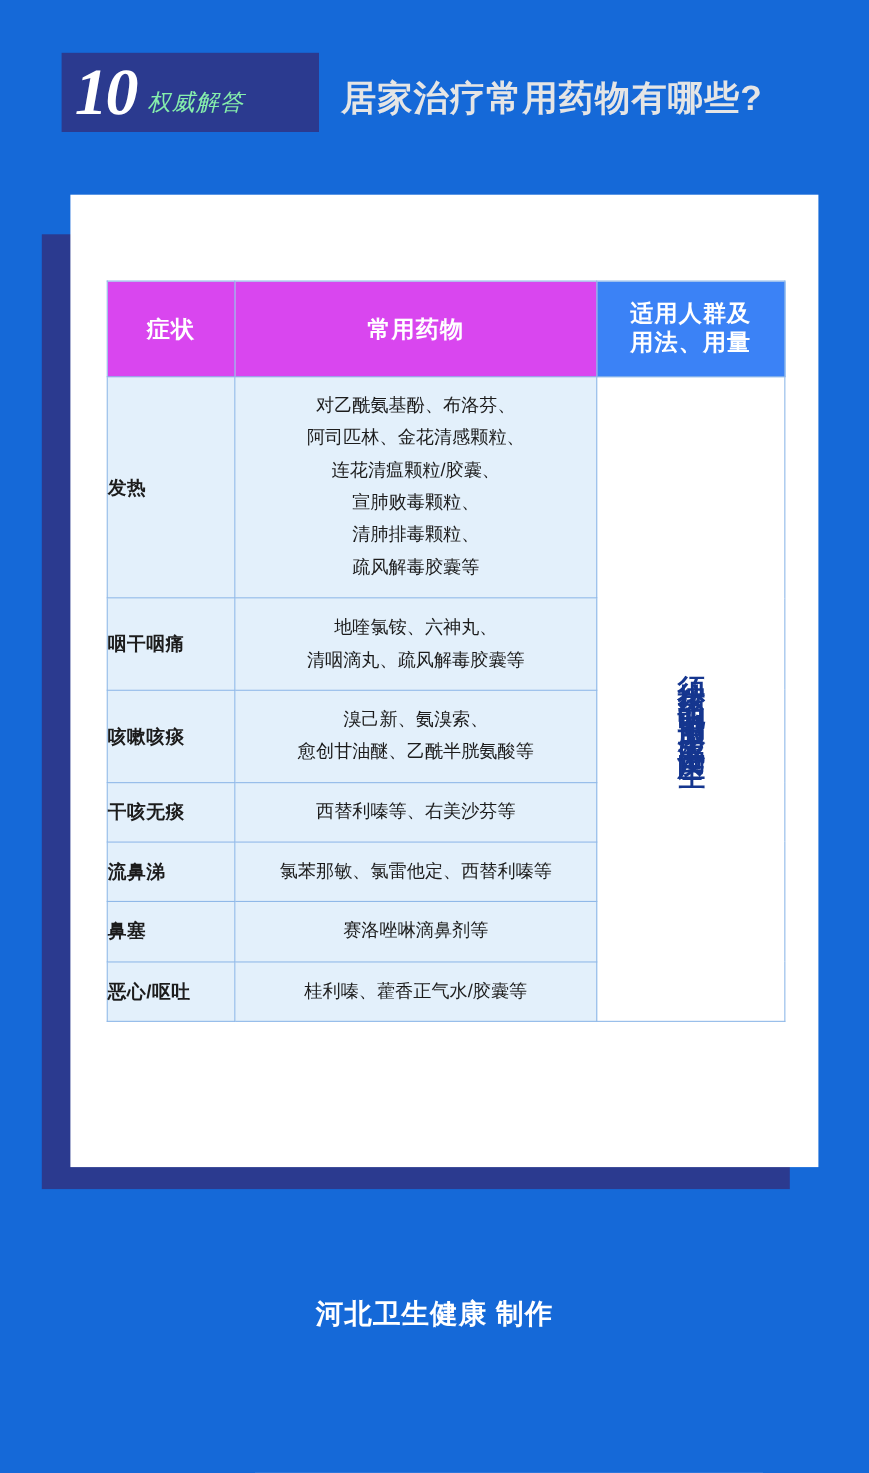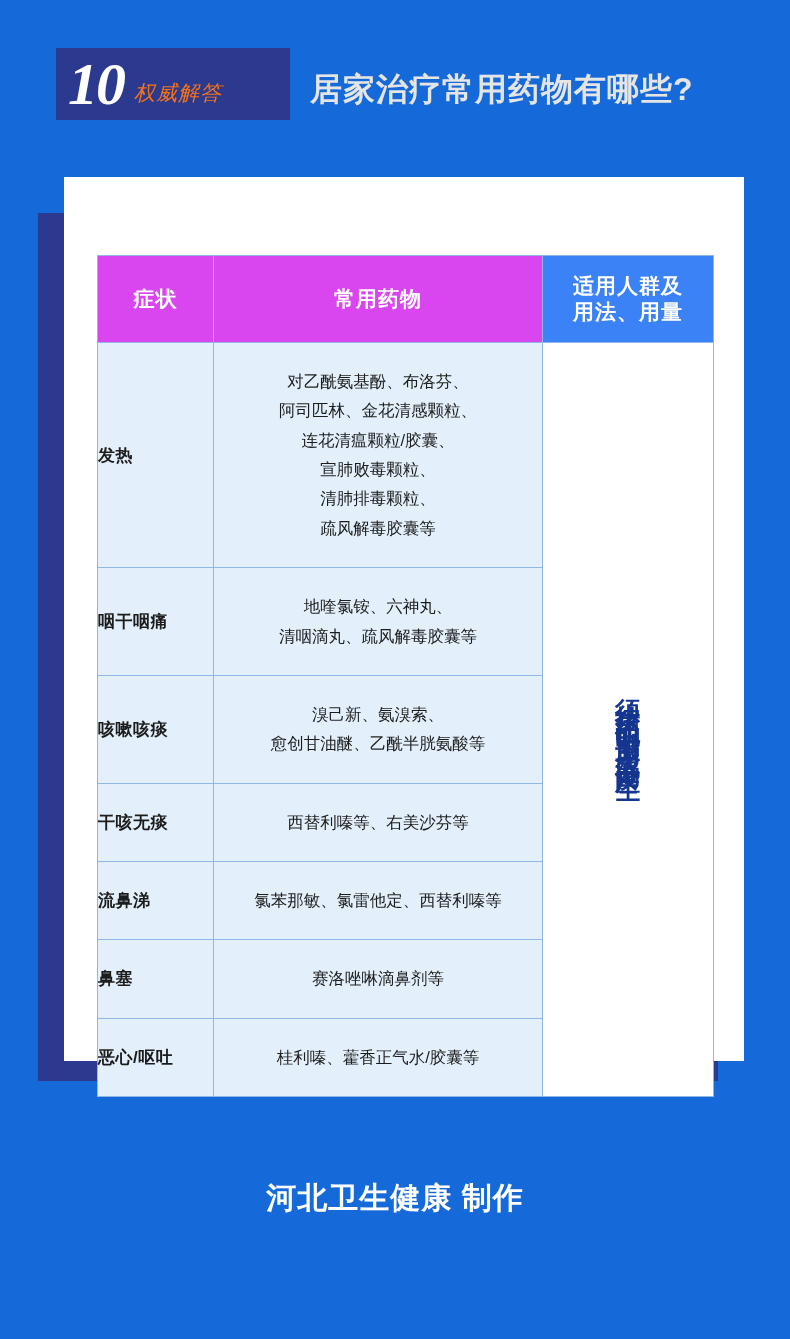--- a/index.html
+++ b/index.html
@@ -35,21 +35,21 @@
   .badge-number {
     font-family: "Liberation Serif", "DejaVu Serif", serif;
     font-style: italic;
     font-weight: bold;
     color: #ffffff;
     font-size: 60px;
     line-height: 62px;
     letter-spacing: -2px;
   }
   .badge-sub {
-    color: #f97316;
+    color: #86efac;
     font-family: "Liberation Serif", "DejaVu Serif", serif;
     font-style: italic;
     font-size: 21px;
     margin-left: 10px;
     margin-top: 18px;
     letter-spacing: 1px;
   }
   .header-title {
     color: #e5e5e5;
     font-size: 32px;
@@ -117,21 +117,21 @@
     font-size: 17px;
     font-weight: bold;
     letter-spacing: 0.5px;
   }
   td.drug {
     background: #e3f0fb;
     color: #1c1c1c;
     font-size: 16.5px;
     text-align: center;
     line-height: 1.78;
-    padding: 24px 8px;
+    padding: 12px 8px;
   }
   td.usage {
     background: #ffffff;
     color: #15368f;
     font-size: 25px;
     font-weight: bold;
     text-align: center;
     letter-spacing: 2px;
     line-height: 1.22;
   }
@@ -152,21 +152,21 @@
     top: 1160px;
     text-align: center;
     color: #ffffff;
   }
   .footer-line1 {
     font-size: 23px;
     font-weight: bold;
     letter-spacing: 1px;
   }
   .footer-line2 {
-    font-size: 30px;
+    font-size: 25px;
     font-weight: bold;
     letter-spacing: 1px;
     margin-top: 18px;
   }
 </style>
 </head>
 <body>
 
 <div class="header">
   <div class="badge">

